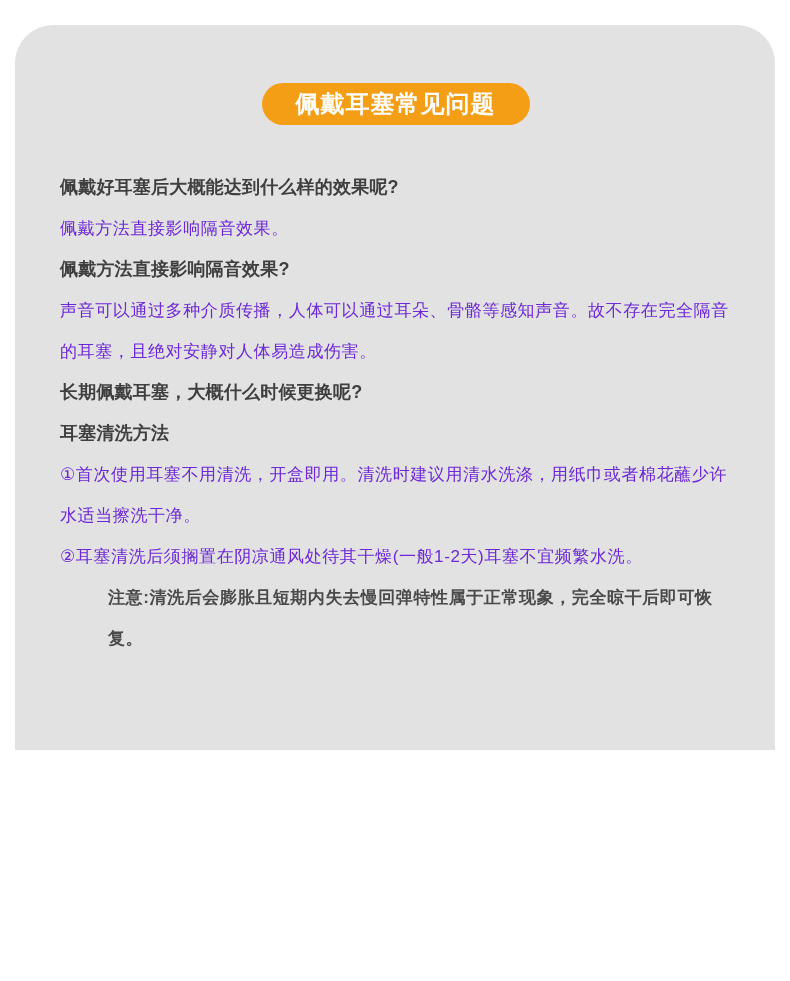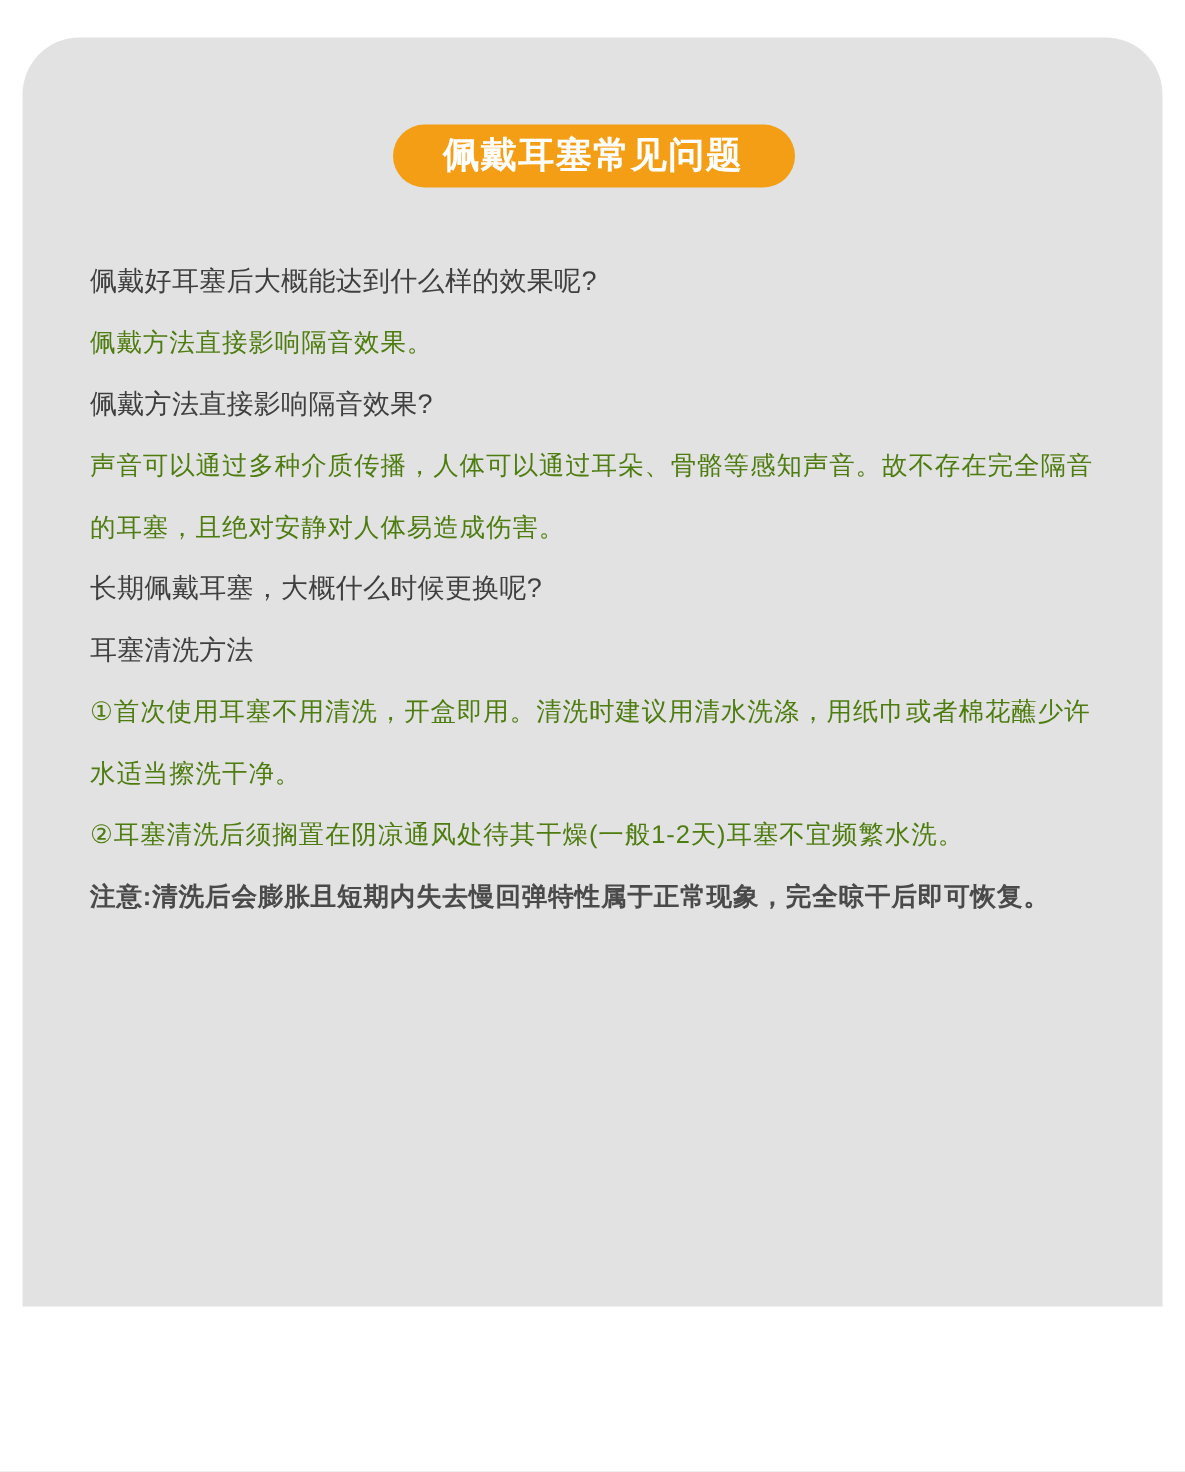--- a/index.html
+++ b/index.html
@@ -3,21 +3,21 @@
 <meta charset="utf-8">
 <style>
   * { margin: 0; padding: 0; box-sizing: border-box; }
   html, body {
     width: 790px;
     background: #ffffff;
     font-family: "Liberation Sans", "DejaVu Sans", sans-serif;
   }
   .page {
     width: 790px;
-    height: 871px;
+    height: 750px;
     background: #ffffff;
     position: relative;
   }
   .faq-card {
     position: absolute;
     left: 15px;
     top: 25px;
     width: 760px;
     height: 925px;
     background: #E2E2E2;
@@ -38,39 +38,40 @@
     height: 42px;
     padding: 0 34px;
     border-radius: 21px;
     letter-spacing: 1px;
   }
   .faq-content {
     margin-top: 42px;
   }
   .faq-question {
     font-size: 18px;
-    font-weight: normal;
+    font-weight: bold;
     color: #3F3F3F;
     line-height: 41px;
     letter-spacing: 0.2px;
   }
   .faq-answer {
     font-size: 17px;
     font-weight: normal;
-    color: #4d7c0f;
+    color: #6d28d9;
     line-height: 41px;
     letter-spacing: 0.6px;
     text-align: left;
   }
   .faq-note {
     font-size: 17px;
     font-weight: 600;
     color: #4A4A4A;
     line-height: 41px;
     letter-spacing: 0.6px;
+    margin-left: 48px;
   }
 </style>
 </head>
 <body>
 
 <div class="page">
   <div class="faq-card">
 
     <div class="badge-wrap">
       <span class="title-badge">佩戴耳塞常见问题</span>

